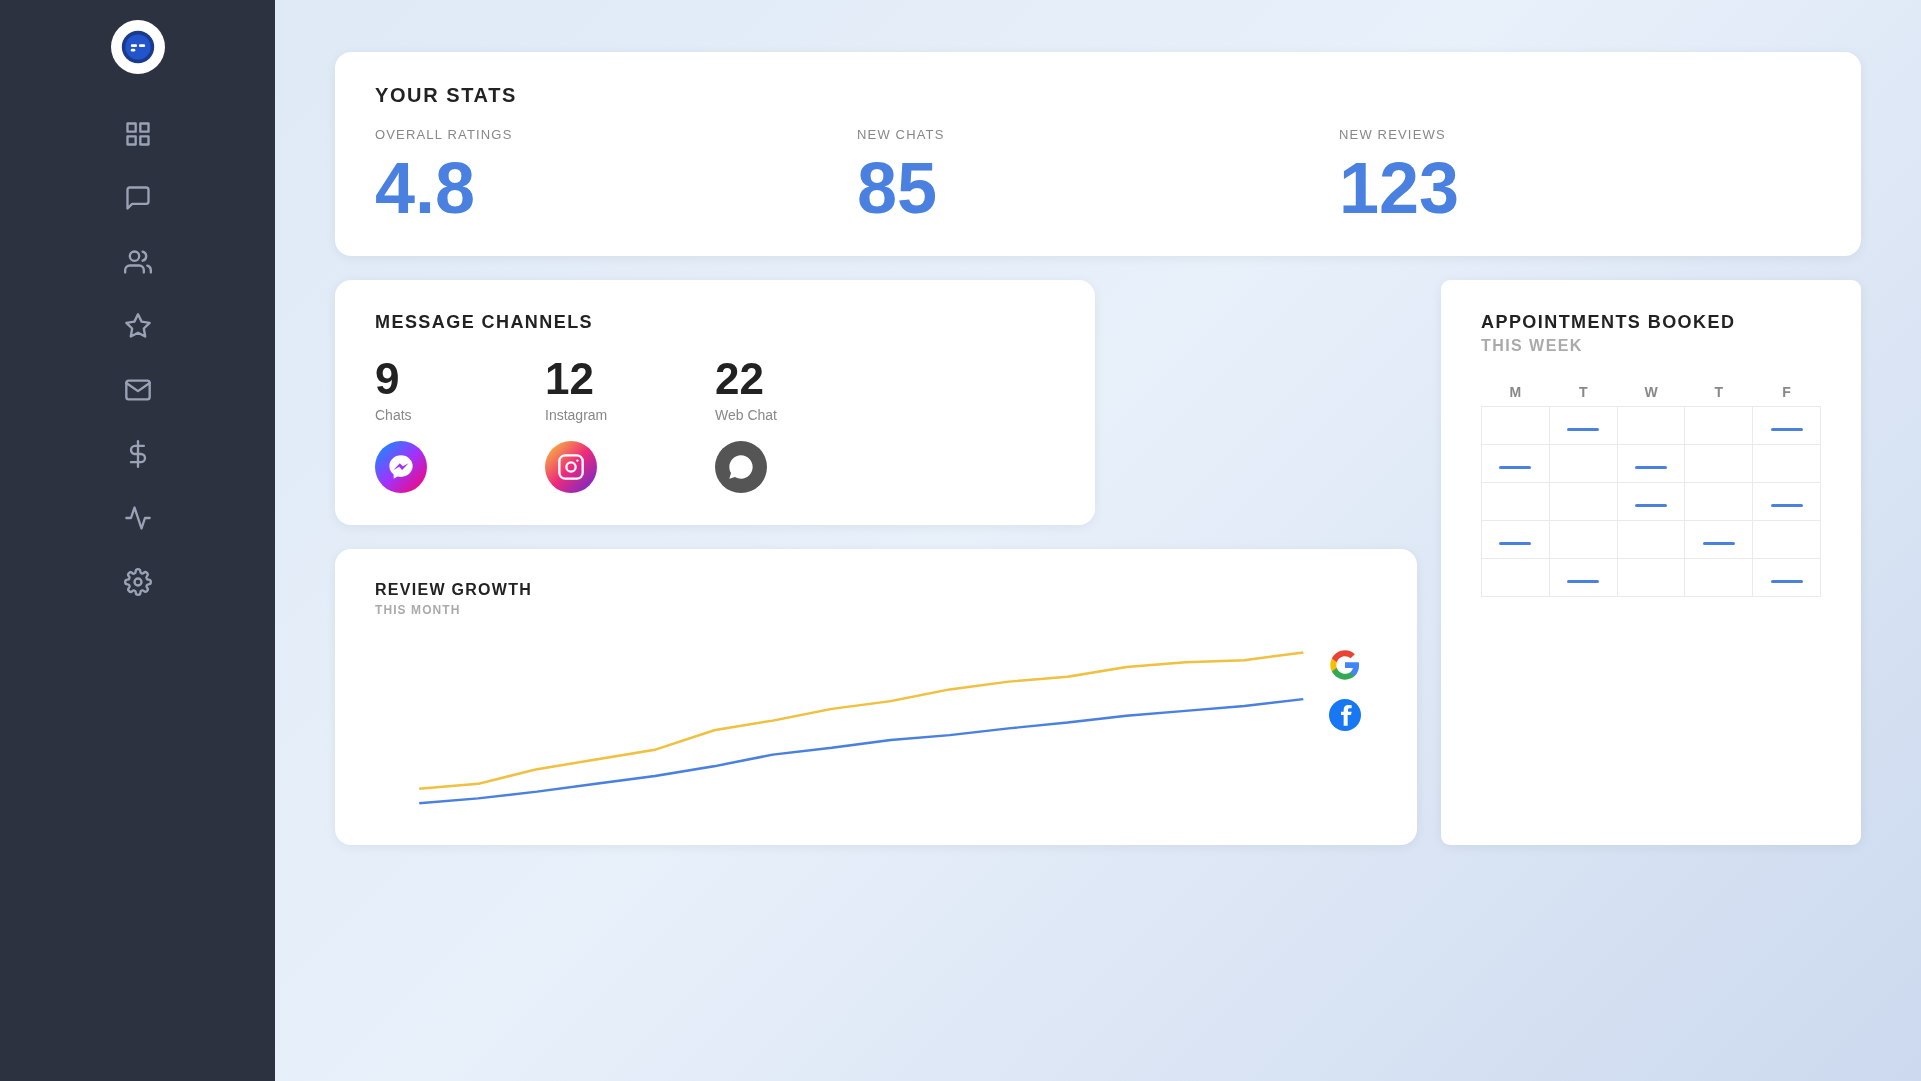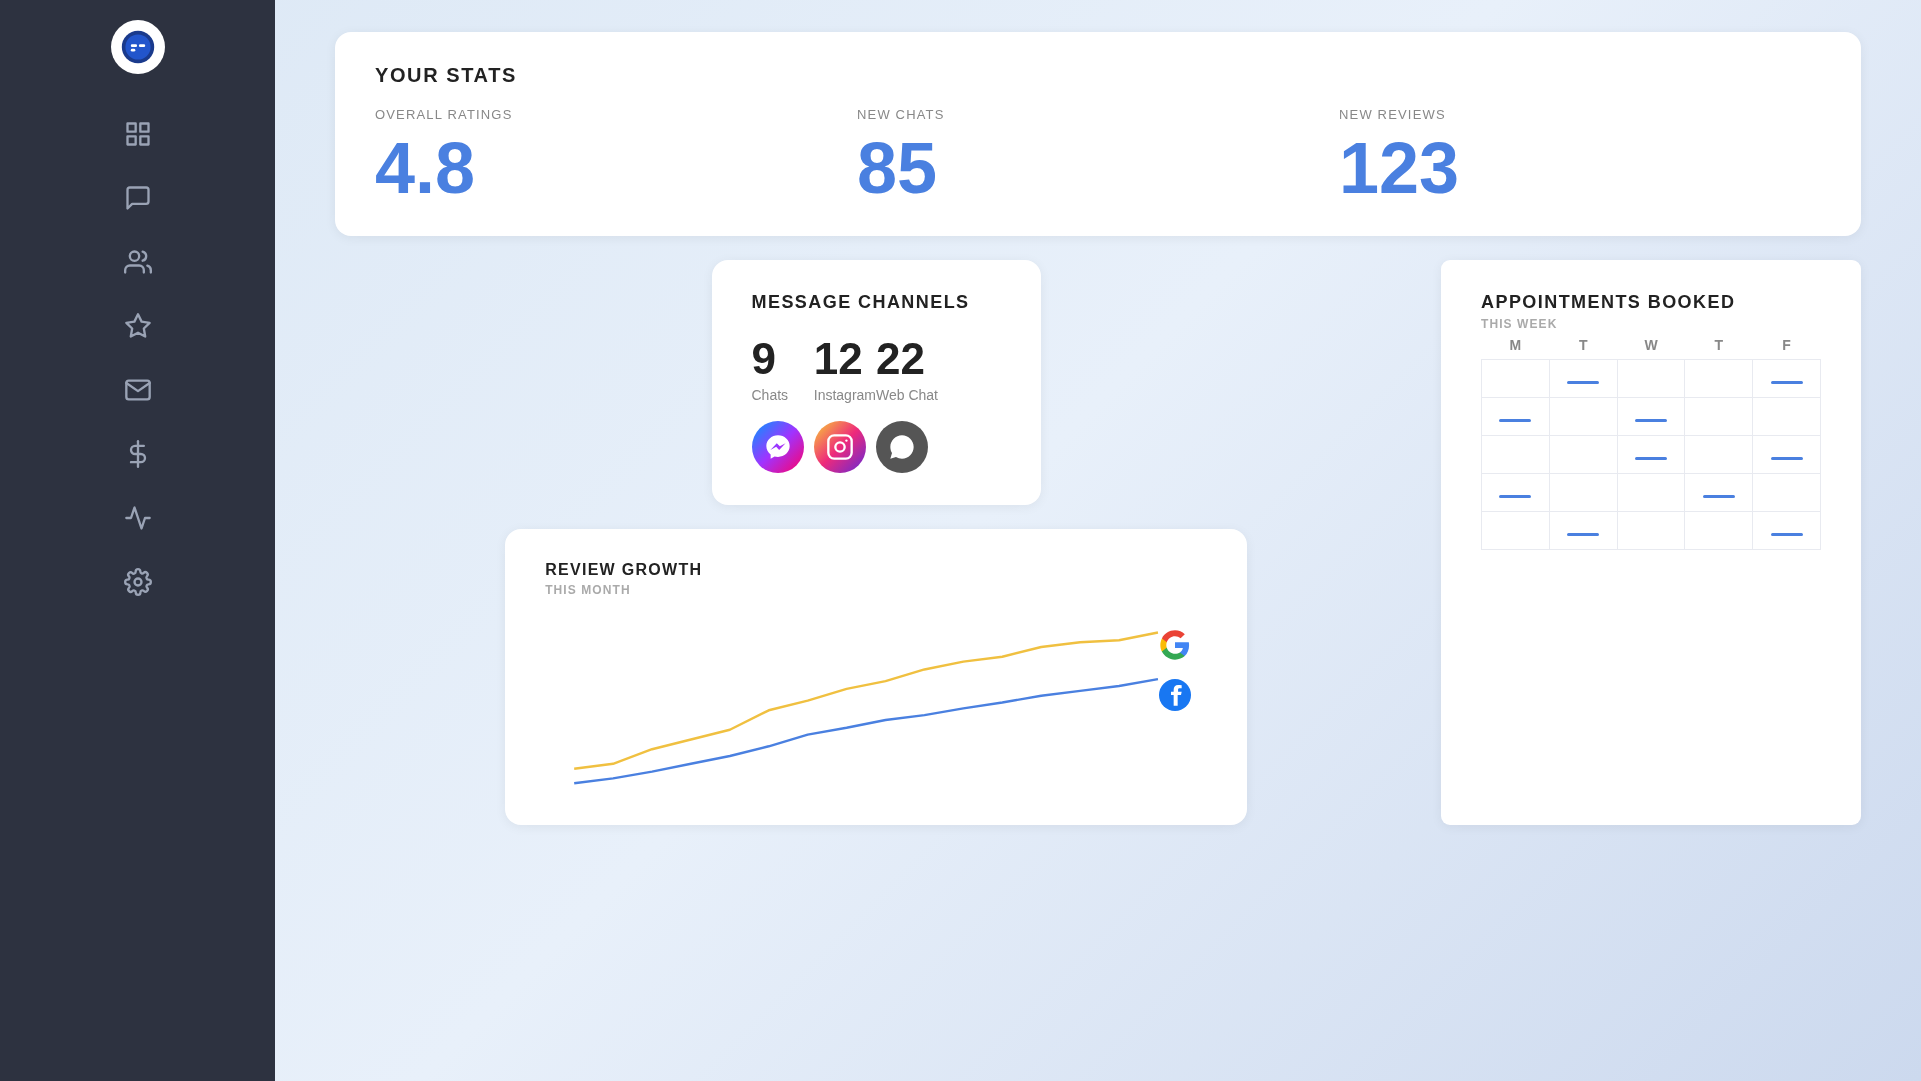--- a/index.html
+++ b/index.html
@@ -48,21 +48,21 @@
       border-radius: 10px;
       cursor: pointer;
       color: #9aa3b5;
       margin: 4px 0;
     }
     .sidebar-icon svg { width: 28px; height: 28px; }
 
     
     .main-content {
       flex: 1;
-      padding: 32px 60px;
+      padding: 52px 60px;
       overflow-y: auto;
       display: flex;
       flex-direction: column;
       gap: 24px;
     }
 
     
     .card {
       background: #fff;
       border-radius: 16px;
@@ -202,26 +202,26 @@
     }
     .appt-title {
       font-size: 18px;
       font-weight: 700;
       letter-spacing: 0.08em;
       color: #222;
       text-transform: uppercase;
       margin-bottom: 4px;
     }
     .appt-subtitle {
-      font-size: 12px;
+      font-size: 16px;
       font-weight: 600;
       letter-spacing: 0.09em;
       color: #aaa;
       text-transform: uppercase;
-      margin-bottom: 0;
+      margin-bottom: 23px;
     }
     .appt-grid {
       width: 100%;
       border-collapse: collapse;
     }
     .appt-grid th {
       text-align: center;
       font-size: 14px;
       font-weight: 600;
       color: #888;
@@ -341,21 +341,21 @@
       </div>
       <div class="stats-item">
         <div class="stats-label">NEW REVIEWS</div>
         <div class="stats-value">123</div>
       </div>
     </div>
   </div>
 
   <div class="bottom-row">
 
-    <div style="flex:1; display:flex; flex-direction:column; gap:24px;align-items:center;">
+    <div style="flex:1; display:flex; flex-direction:column; gap:24px;">
 
       <div class="card channels-card">
         <div class="channels-title">MESSAGE CHANNELS</div>
         <div class="channels-grid">
 
           <div class="channel-item">
             <div class="channel-count">9</div>
             <div class="channel-label">Chats</div>
             <div class="channel-icon icon-messenger">
               <svg viewBox="0 0 24 24" width="28" height="28" fill="white">

